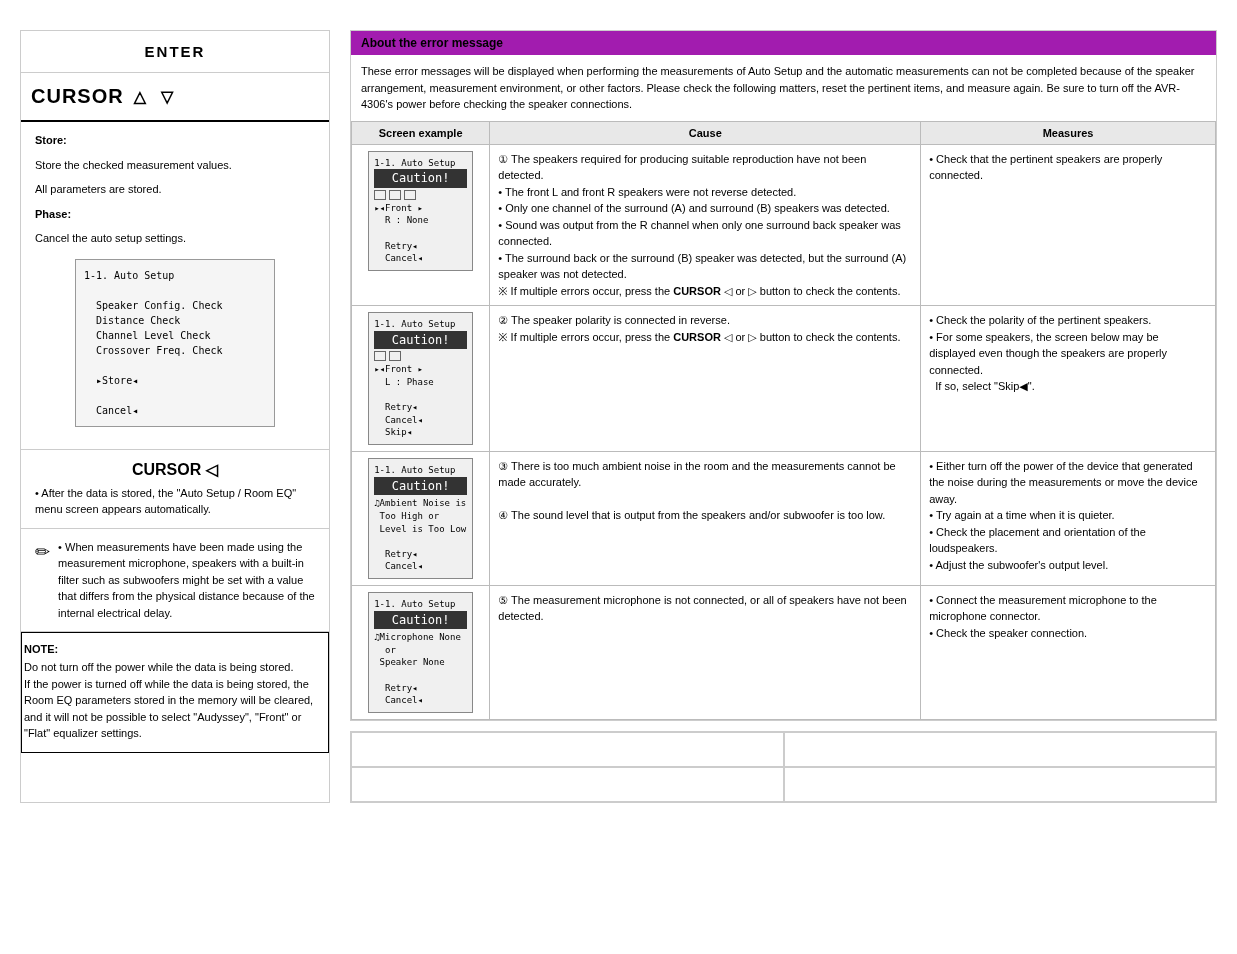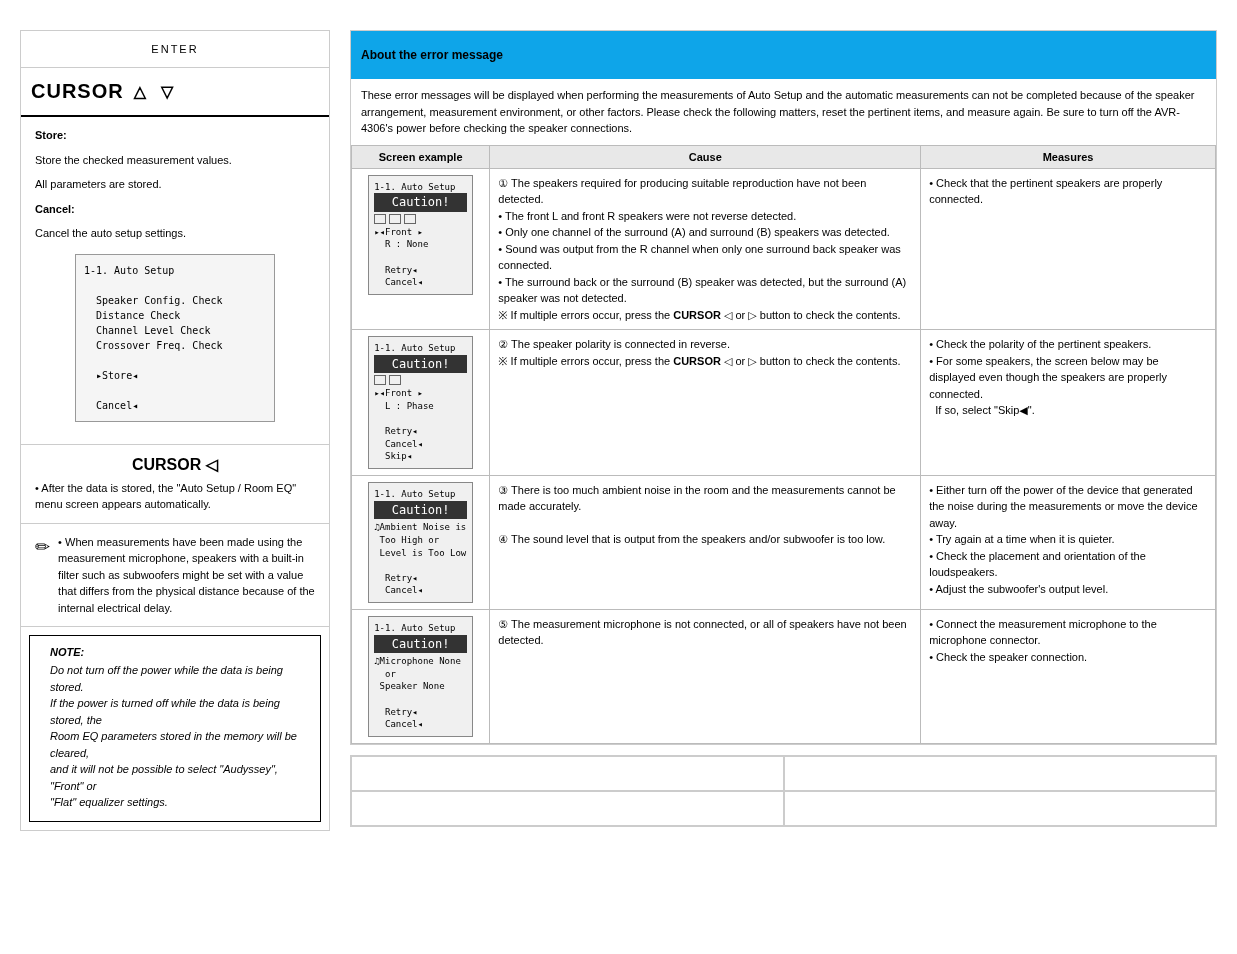--- a/index.html
+++ b/index.html
@@ -22,22 +22,22 @@
       flex-shrink: 0;
       border: 1px solid #ccc;
       padding: 0;
     }
     .enter-section {
       border-bottom: 1px solid #ccc;
       padding: 12px 10px;
       text-align: center;
     }
     .enter-title {
-      font-size: 11px;
-      font-weight: normal;
+      font-size: 15px;
+      font-weight: bold;
       letter-spacing: 2px;
     }
     .cursor-section {
       border-bottom: 2px solid #000;
       padding: 12px 10px;
       text-align: left;
     }
     .cursor-label {
       font-size: 20px;
       font-weight: bold;
@@ -86,39 +86,37 @@
       display: flex;
       gap: 8px;
       align-items: flex-start;
     }
     .pencil-icon {
       font-size: 18px;
       flex-shrink: 0;
       margin-top: 2px;
     }
     .note-section {
-      padding: 10px 20px;
+      padding: 10px 2px;
       border: 1px solid #000;
-      margin: 8px;
-      font-style: italic;
     }
     .note-title { font-weight: bold; margin-bottom: 4px; }
     .note-text { line-height: 1.5; }
 
     
     .right-col {
       flex: 1;
     }
     .error-section {
       border: 1px solid #ccc;
       margin-bottom: 10px;
     }
     .section-header {
-      background: #0ea5e9;
-      padding: 17px 10px;
+      background: #a21caf;
+      padding: 5px 10px;
       font-weight: bold;
       font-size: 12px;
     }
     .section-intro {
       padding: 8px 10px;
       line-height: 1.5;
       font-size: 11px;
     }
     .error-table {
       width: 100%;
@@ -190,21 +188,21 @@
         <span class="cursor-arrows">
           <span>△</span>
           <span>▽</span>
         </span>
       </div>
     </div>
     <div class="store-cancel-section">
       <p><span class="bold-label">Store:</span></p>
       <p>Store the checked measurement values.</p>
       <p>All parameters are stored.</p>
-      <p style="margin-top:8px;"><span class="bold-label">Cancel:</span></p>
+      <p style="margin-top:8px;"><span class="bold-label">Phase:</span></p>
       <p>Cancel the auto setup settings.</p>
       <div class="screen-box">
         <div>1-1. Auto Setup</div>
         <div>&nbsp;</div>
         <div>&nbsp;&nbsp;Speaker Config. Check</div>
         <div>&nbsp;&nbsp;Distance Check</div>
         <div>&nbsp;&nbsp;Channel Level Check</div>
         <div>&nbsp;&nbsp;Crossover Freq. Check</div>
         <div>&nbsp;</div>
         <div>&nbsp;&nbsp;▸Store◂</div>

